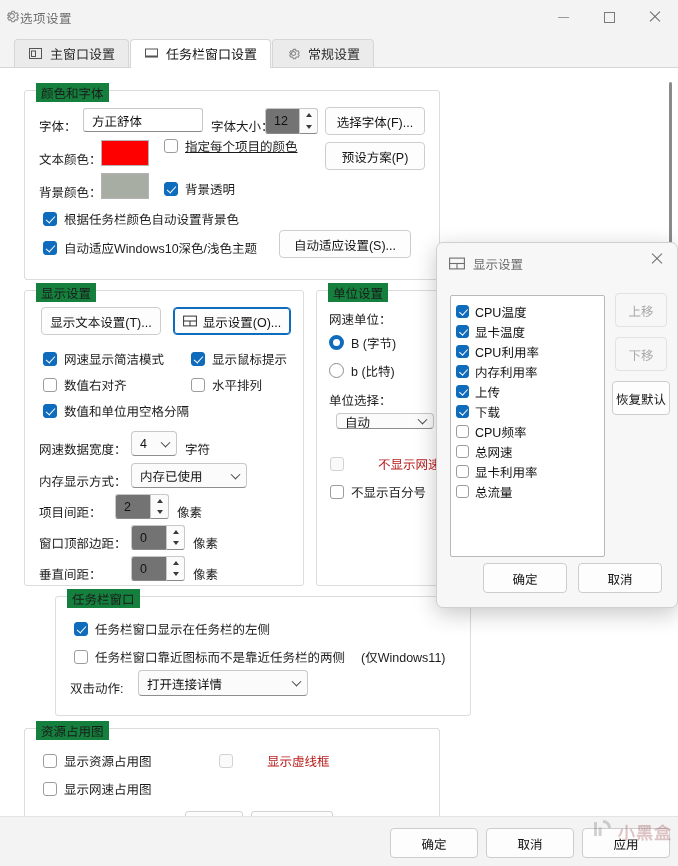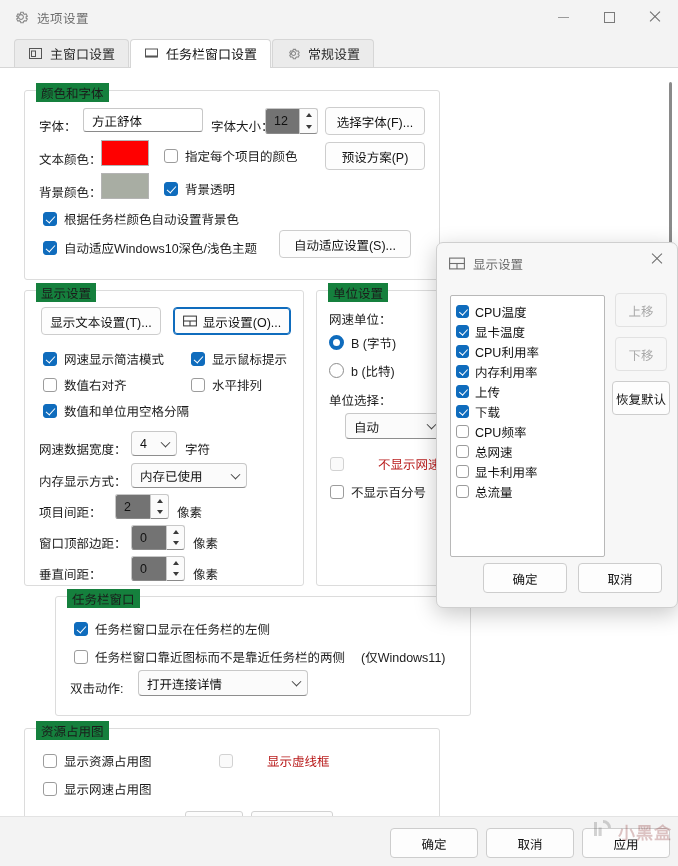--- a/index.html
+++ b/index.html
@@ -13,21 +13,21 @@
     -webkit-font-smoothing: antialiased;
   }
   #root { position: relative; width: 678px; height: 866px; background: #f3f3f3; }
 
   
   .titlebar {
     position: absolute; left: 0; top: 0; width: 678px; height: 34px;
     background: #f3f3f3;
     display: flex; align-items: center;
   }
-  .title-left { display: flex; align-items: center; gap: 8px; padding-left: 13px; }
+  .title-left { display: flex; align-items: flex-start; padding-left: 4px; }
   .title-gear { width: 16px; height: 16px; display: block; }
   .title-text { font-size: 12.5px; color: #6e6e6e; letter-spacing: .5px; }
   .win-ctrls { position: absolute; right: 0; top: 0; height: 34px; display: flex; }
   .win-btn {
     width: 46px; height: 34px; display: flex; align-items: center; justify-content: center;
     color: #5a5a5a;
   }
   .min-glyph { width: 11px; height: 1px; background: #9a9a9a; }
   .max-glyph { width: 11px; height: 11px; border: 1px solid #7a7a7a; }
   .close-glyph { width: 14px; height: 14px; position: relative; }
@@ -269,21 +269,21 @@
             <i class="up"></i>
             <i class="dn"></i>
           </span>
       </div>
       <div class="btn" style="left:300px; top:16px; width:100px; height:28px;">
         <span>选择字体(F)...</span>
       </div>
 
       <span class="lbl" style="left:14px; top:58px;">文本颜色：</span>
       <div class="swatch" style="left:76px; top:49px; width:48px; height:26px; background:#FF0000;"></div>
-      <div class="cb" style="left:139px; top:55px;">
+      <div class="cb" style="left:139px; top:45px;text-decoration:underline;">
         <span class="box"></span>
         <span>指定每个项目的颜色</span>
       </div>
       <div class="btn" style="left:300px; top:51px; width:100px; height:28px;">
         <span>预设方案(P)</span>
       </div>
 
       <span class="lbl" style="left:14px; top:91px;">背景颜色：</span>
       <div class="swatch" style="left:76px; top:82px; width:48px; height:26px; background:#A8ADA3;"></div>
       <div class="cb on" style="left:139px; top:88px;">
@@ -394,21 +394,21 @@
       <div class="rb on" style="left:12px; top:42px;">
         <span class="dot"></span>
         <span>B (字节)</span>
       </div>
       <div class="rb" style="left:12px; top:70px;">
         <span class="dot"></span>
         <span>b (比特)</span>
       </div>
 
       <span class="lbl" style="left:12px; top:99px;">单位选择：</span>
-      <div class="combo" style="left:28px; top:122px; width:98px; height:26px;">
+      <div class="combo" style="left:19px; top:122px; width:98px; height:16px;">
         <span>自动</span>
         <i class="chev"></i>
       </div>
 
       <div class="cb dim" style="left:13px; top:163px;">
         <span class="box"></span>
         <span>不显示网速单位</span>
       </div>
       <div class="cb" style="left:13px; top:191px;">
         <span class="box"></span>

